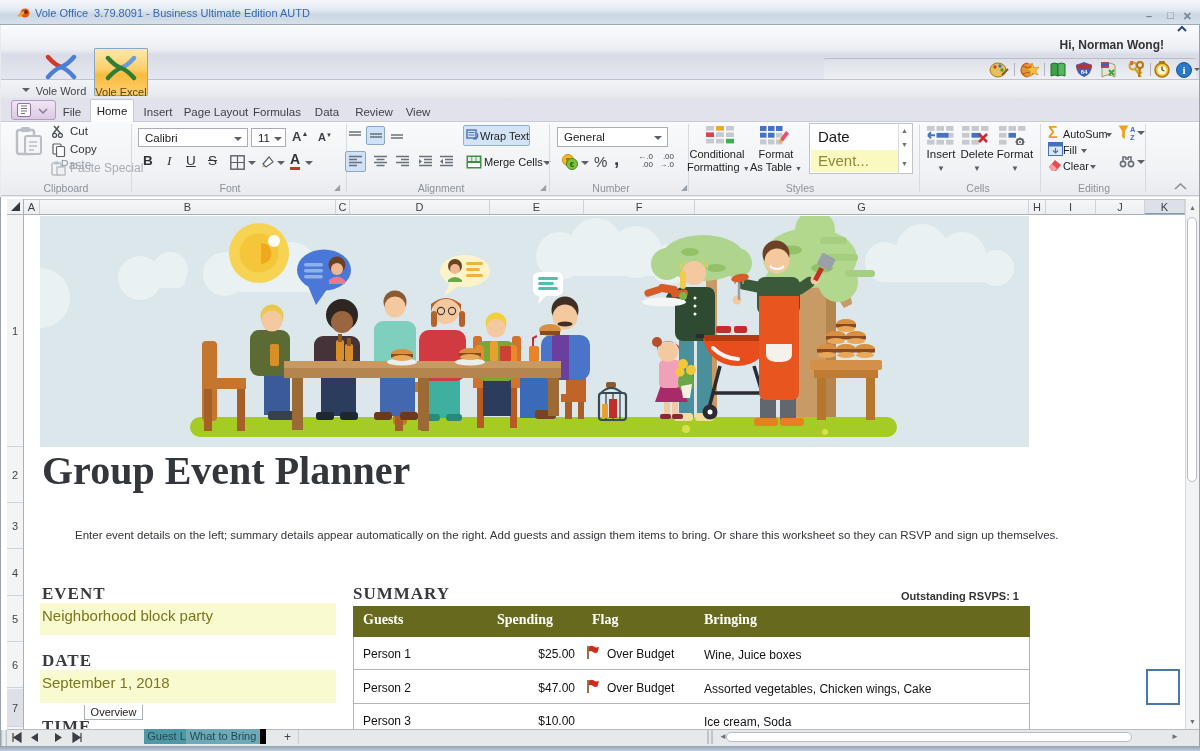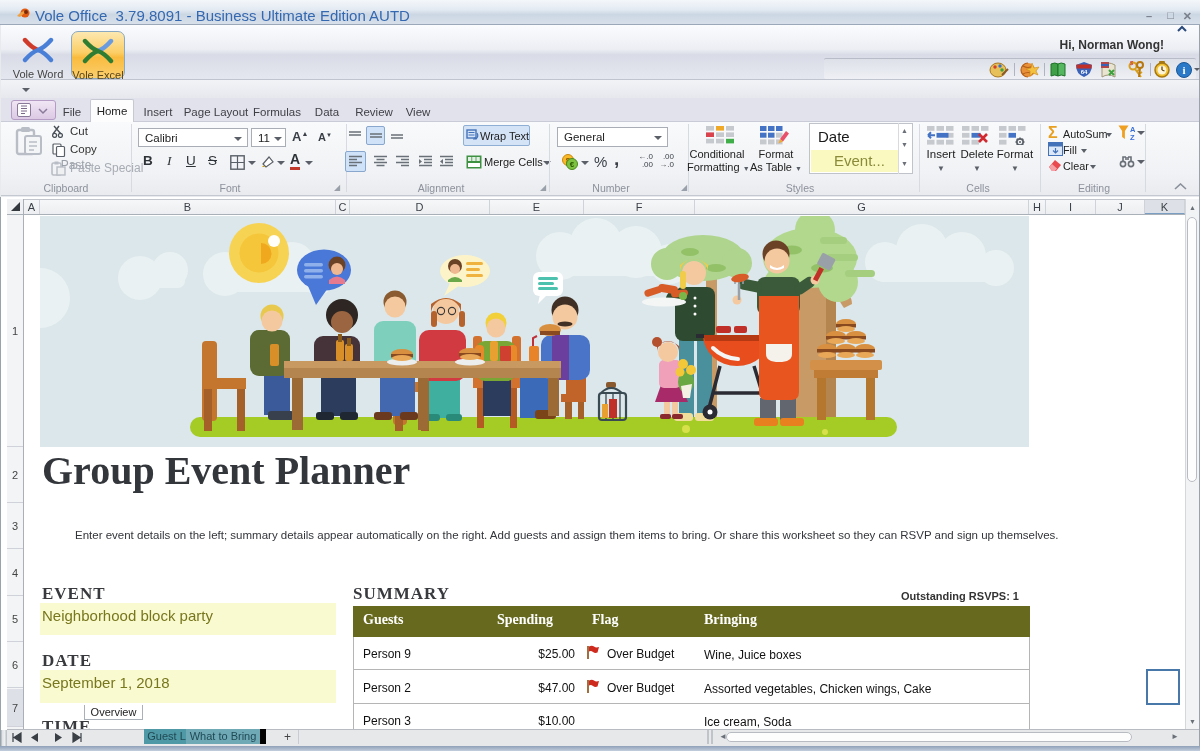--- a/index.html
+++ b/index.html
@@ -3,32 +3,32 @@
 <meta charset="utf-8">
 <style>
 * { margin:0; padding:0; box-sizing:border-box; }
 html,body { width:1200px; height:751px; overflow:hidden; }
 body { font-family:"Liberation Sans", sans-serif; position:relative; background:#e8eaee; }
 .abs { position:absolute; }
 
 #titlebar { left:0; top:0; width:1200px; height:25px;
   background:linear-gradient(#f4f7fa 0%, #e3eaf2 40%, #ccd7e4 60%, #d7e0ea 100%);
   border-bottom:1px solid #9aa8ba; }
-#titletext { left:35px; top:7px; font-size:15px; color:#3468b0; }
+#titletext { left:35px; top:7px; font-size:11px; color:#3468b0; }
 .winbtn { top:10px; height:12px; color:#7a818c; font-size:11px; font-weight:bold; font-family:"Liberation Sans",sans-serif; }
 
 #toolbar { left:1px; top:25px; width:1198px; height:55px;
   background:linear-gradient(#fbfcfe 0%, #eceef4 45%, #d9dce6 55%, #e4e7ef 100%);
   border-bottom:1px solid #c0c4ce; }
 #toolbar2 { left:1px; top:80px; width:1198px; height:18px;
   background:linear-gradient(#f2f3f7, #e6e8ee); }
-.appbtn { top:31px; width:54px; height:48px; text-align:center; }
+.appbtn { top:48px; width:54px; height:48px; text-align:center;margin-left:23px; }
 .appbtn .lbl { position:absolute; left:0; right:0; top:37px; font-size:11px; color:#444; }
 #voleexcel { background:linear-gradient(#fde8b0 0%, #fbce66 45%, #f9bb3e 55%, #fbcf6e 100%);
-  border:1px solid #8aa8c0; border-radius:7px; }
+  border:1px solid #8aa8c0; border-radius:1px; }
 #voleexcel .lbl { color:#5a4518; }
 #hiuser { top:38px; right:36px; font-size:12px; font-weight:bold; color:#333; }
 #tbstrip { right:4px; top:58px; width:372px; height:21px;
   background:linear-gradient(#dde0e8,#eef0f5); border-top:1px solid #b8bcc8; border-radius:2px; }
 
 #tabrow { left:1px; top:98px; width:1198px; height:24px; background:#e2e2ec; border-bottom:1px solid #c9cbd6; }
 #qat { left:11px; top:100px; width:45px; height:20px;
   background:linear-gradient(#f0e6f4,#dcc9e4); border:1px solid #b49cc4; border-radius:3px; }
 .rtab { top:102px; height:20px; line-height:20px; font-size:11.5px; color:#3f3f46; text-align:center; white-space:nowrap; }
 #hometab { left:90px; top:99px; width:44px; height:23px; background:#fdfdfe;
@@ -335,21 +335,21 @@
       <rect x="8" y="13.4" width="6.5" height="5" fill="#c6c9ce"></rect>
       <rect x="16" y="13.4" width="6.5" height="5" fill="#c6c9ce"></rect>
   </g>
   <path d="M20,13 L26,5 L29,7.5 L23,15.5 Z" fill="#e8506a"></path>
   <path d="M20,13 l3,2.5 l-4.5,2 z" fill="#f0a830"></path>
 </svg>
 <div class="abs" style="left:748px;top:148px;width:56px;text-align:center;font-size:11px;color:#222;line-height:12.5px;white-space:nowrap;">Format<br>As Table <span style="font-size:7px;color:#5a5f68;">▼</span></div>
 <div class="abs" style="left:809px;top:123px;width:104px;height:51px;background:#fff;border:1px solid #c0c3ca;"></div>
 <div class="abs" style="left:818px;top:128px;font-size:15px;color:#1a1a1a;">Date</div>
 <div class="abs" style="left:811px;top:150px;width:87px;height:22px;background:#fafac0;"></div>
-<div class="abs" style="left:818px;top:152px;font-size:15px;color:#8a8a3a;margin-left:16px;">Event...</div>
+<div class="abs" style="left:818px;top:152px;font-size:15px;color:#8a8a3a;">Event...</div>
 <div class="abs" style="left:898px;top:123px;width:15px;height:51px;border-left:1px solid #d8dade;"></div>
 <div class="abs" style="left:901px;top:127px;font-size:7px;color:#6a6f78;">▲</div>
 <div class="abs" style="left:901px;top:141px;font-size:7px;color:#6a6f78;">▼</div>
 <div class="abs" style="left:901px;top:160px;font-size:7px;color:#6a6f78;">▼<br></div>
 <div class="glabel abs" style="left:754px;width:92px;">Styles</div>
 <div class="gsep abs" style="left:919px;"></div>
 
 <svg class="abs" style="left:927px;top:126px" width="28" height="19" viewBox="0 0 28 19">
   <g fill="#c6c9ce">
   <rect x="0" y="0" width="7.5" height="4.8"></rect>
@@ -778,21 +778,21 @@
 <div class="serifhdr abs" style="left:353px;top:584px;font-size:17px;">SUMMARY</div>
 <div class="abs" style="left:899px;top:590px;width:120px;text-align:right;font-size:11px;font-weight:bold;color:#333;white-space:nowrap;">Outstanding RSVPS: 1</div>
 <div class="abs" style="left:353px;top:606px;width:677px;height:31px;background:#676a1e;"></div>
 <div class="abs" style="left:363px;top:612px;font-family:'Liberation Serif',serif;font-weight:bold;font-size:14px;color:#fff;">Guests</div>
 <div class="abs" style="left:497px;top:612px;font-family:'Liberation Serif',serif;font-weight:bold;font-size:14px;color:#fff;">Spending</div>
 <div class="abs" style="left:592px;top:612px;font-family:'Liberation Serif',serif;font-weight:bold;font-size:14px;color:#fff;">Flag</div>
 <div class="abs" style="left:704px;top:612px;font-family:'Liberation Serif',serif;font-weight:bold;font-size:14px;color:#fff;text-align:center;">Bringing</div>
 <div class="abs" style="left:353px;top:637px;width:677px;height:33px;border:1px solid #b5b5b5;border-top:none;"></div>
 <div class="abs" style="left:353px;top:670px;width:677px;height:34px;border:1px solid #b5b5b5;border-top:none;"></div>
 <div class="abs" style="left:353px;top:704px;width:677px;height:25px;border-left:1px solid #b5b5b5;border-right:1px solid #b5b5b5;"></div>
-<div class="abs" style="left:363px;top:647px;font-size:12px;color:#111;">Person 9</div>
+<div class="abs" style="left:363px;top:647px;font-size:12px;color:#111;">Person 1</div>
 <div class="abs" style="left:500px;top:647px;width:75px;text-align:right;font-size:12px;color:#111;">$25.00</div>
 <svg class="abs" style="left:586px;top:645px" width="14" height="15" viewBox="0 0 14 15">
     <path d="M2,1 v13" stroke="#8a4a10" stroke-width="1.6"></path>
     <path d="M3,1.5 Q6,0 8,1.5 Q10,3 13,2 L11.5,7.5 Q9,8.5 7,7 Q5,5.5 3,6.5 Z" fill="#cf2a1e"></path>
   </svg>
 <div class="abs" style="left:607px;top:647px;font-size:12px;color:#111;">Over Budget</div>
 <div class="abs" style="left:704px;top:648px;font-size:12px;color:#111;">Wine, Juice boxes</div>
 <div class="abs" style="left:363px;top:681px;font-size:12px;color:#111;">Person 2</div>
 <div class="abs" style="left:500px;top:681px;width:75px;text-align:right;font-size:12px;color:#111;">$47.00</div>
 <svg class="abs" style="left:586px;top:679px" width="14" height="15" viewBox="0 0 14 15">

